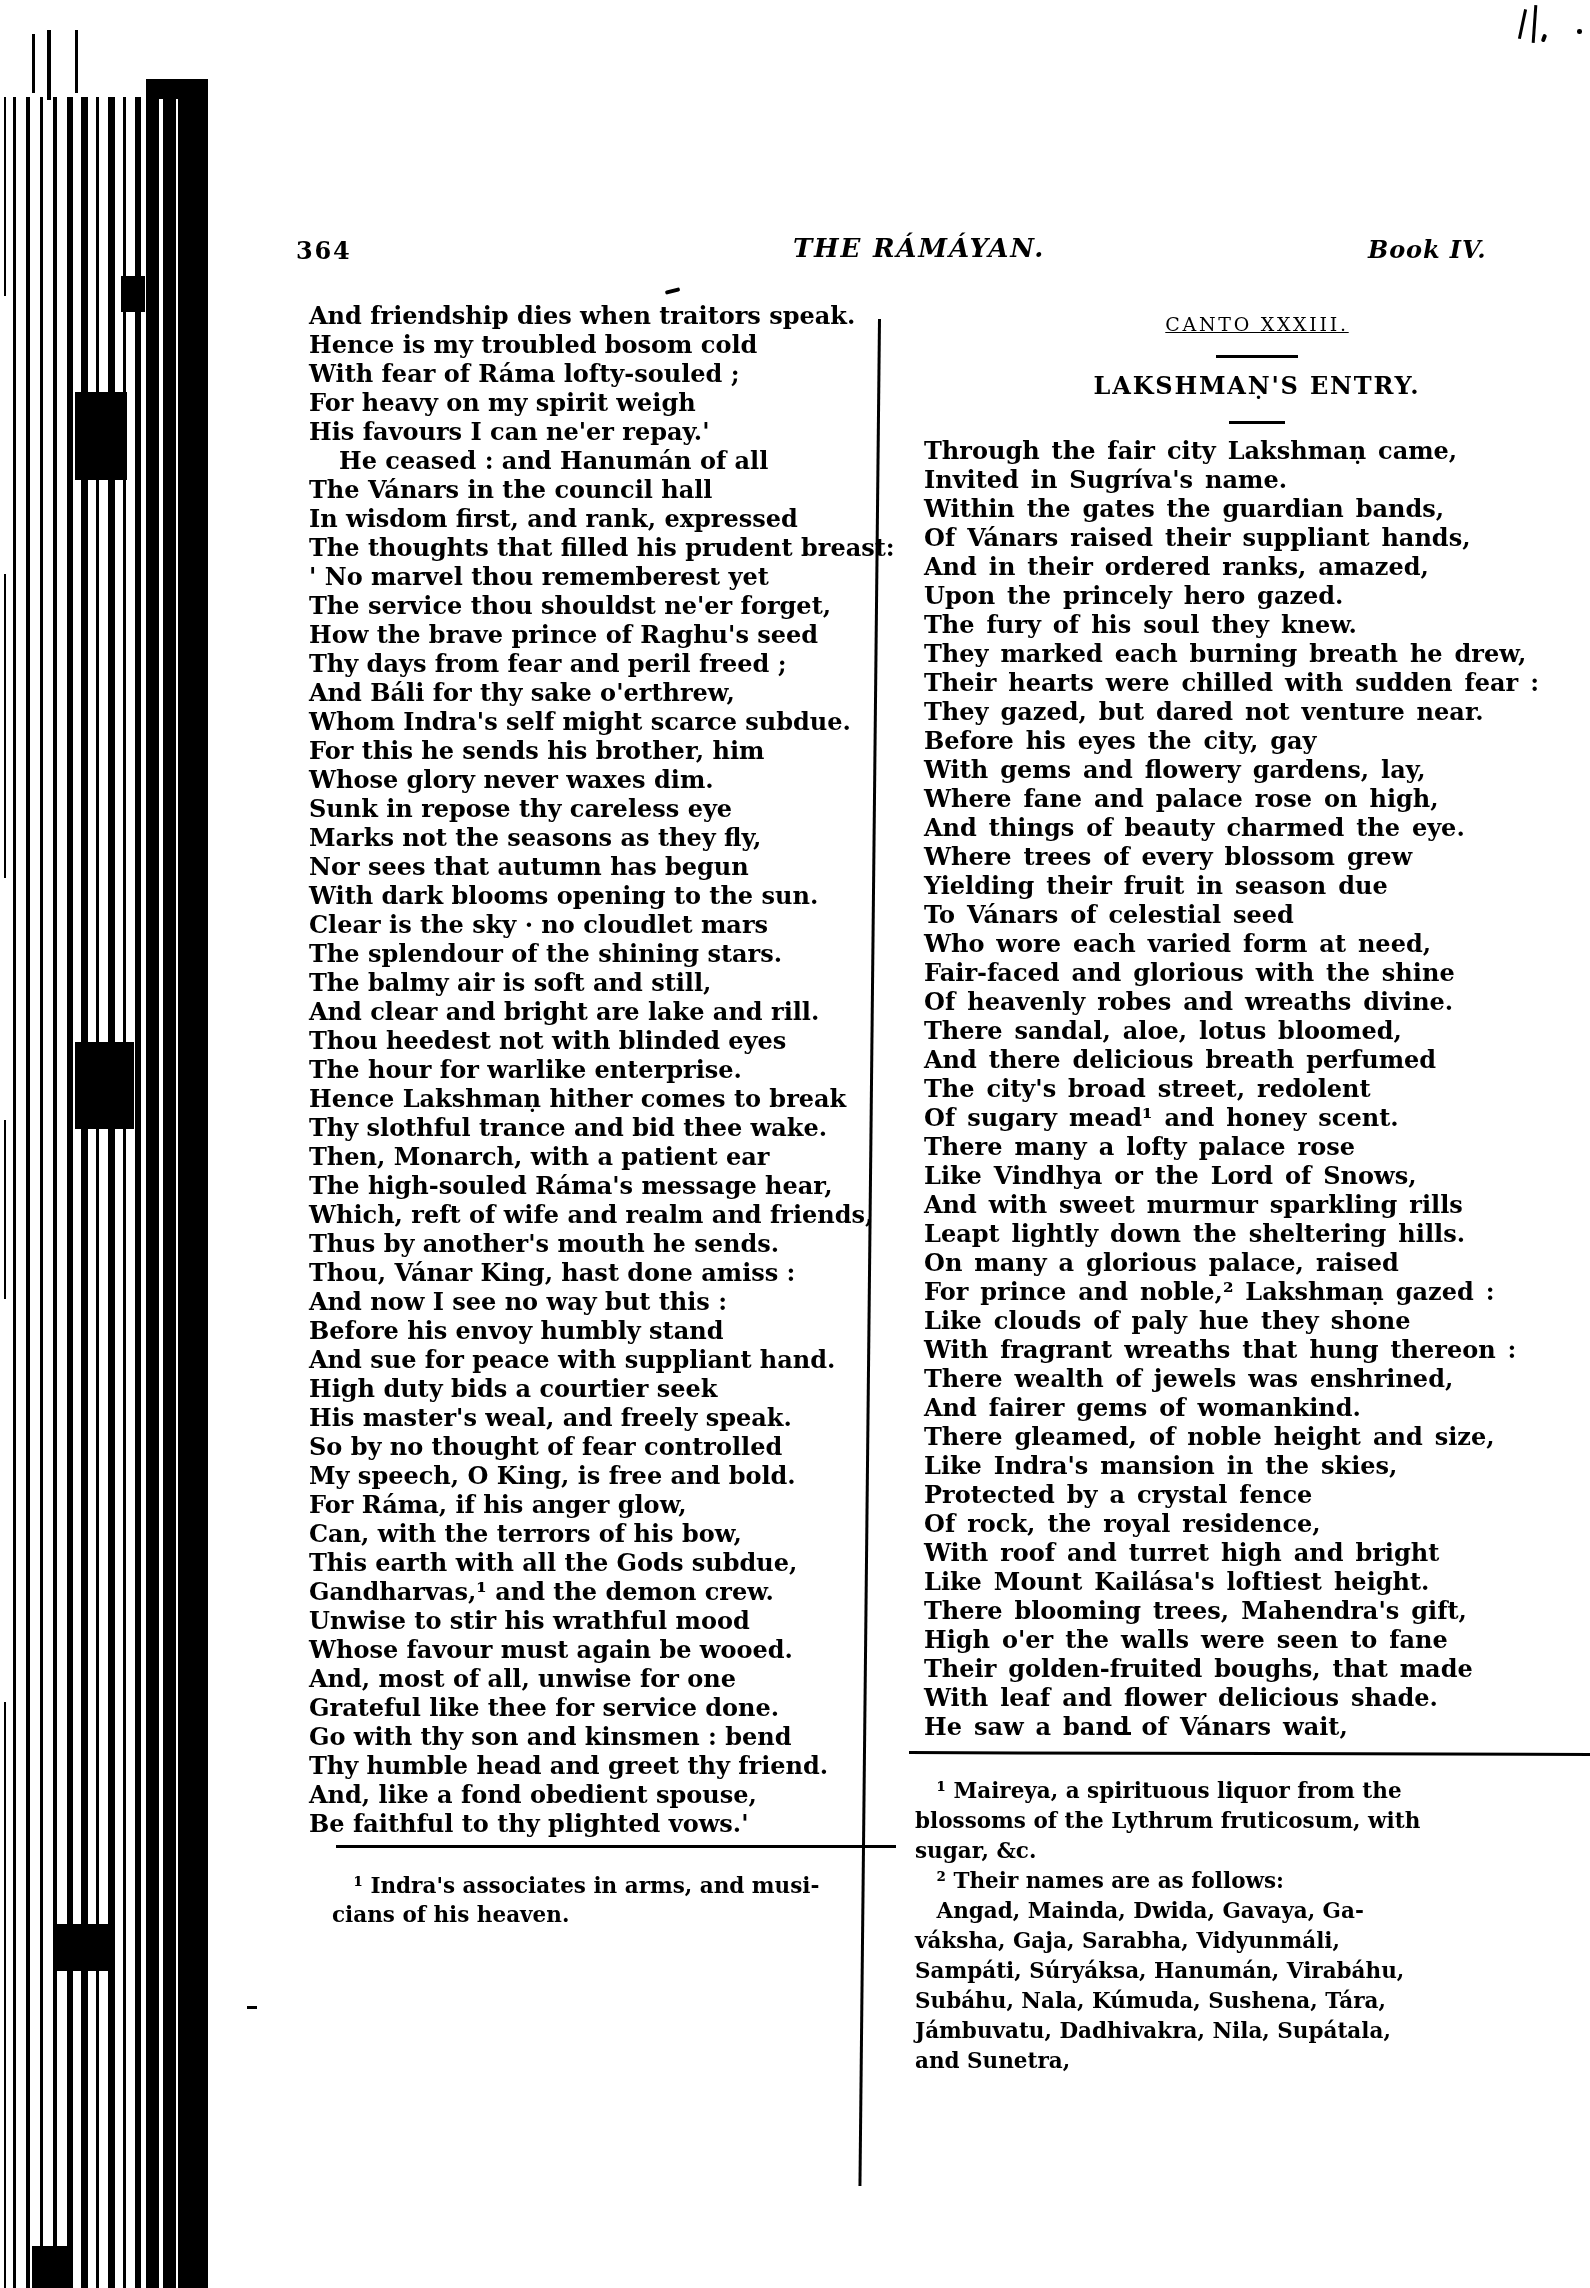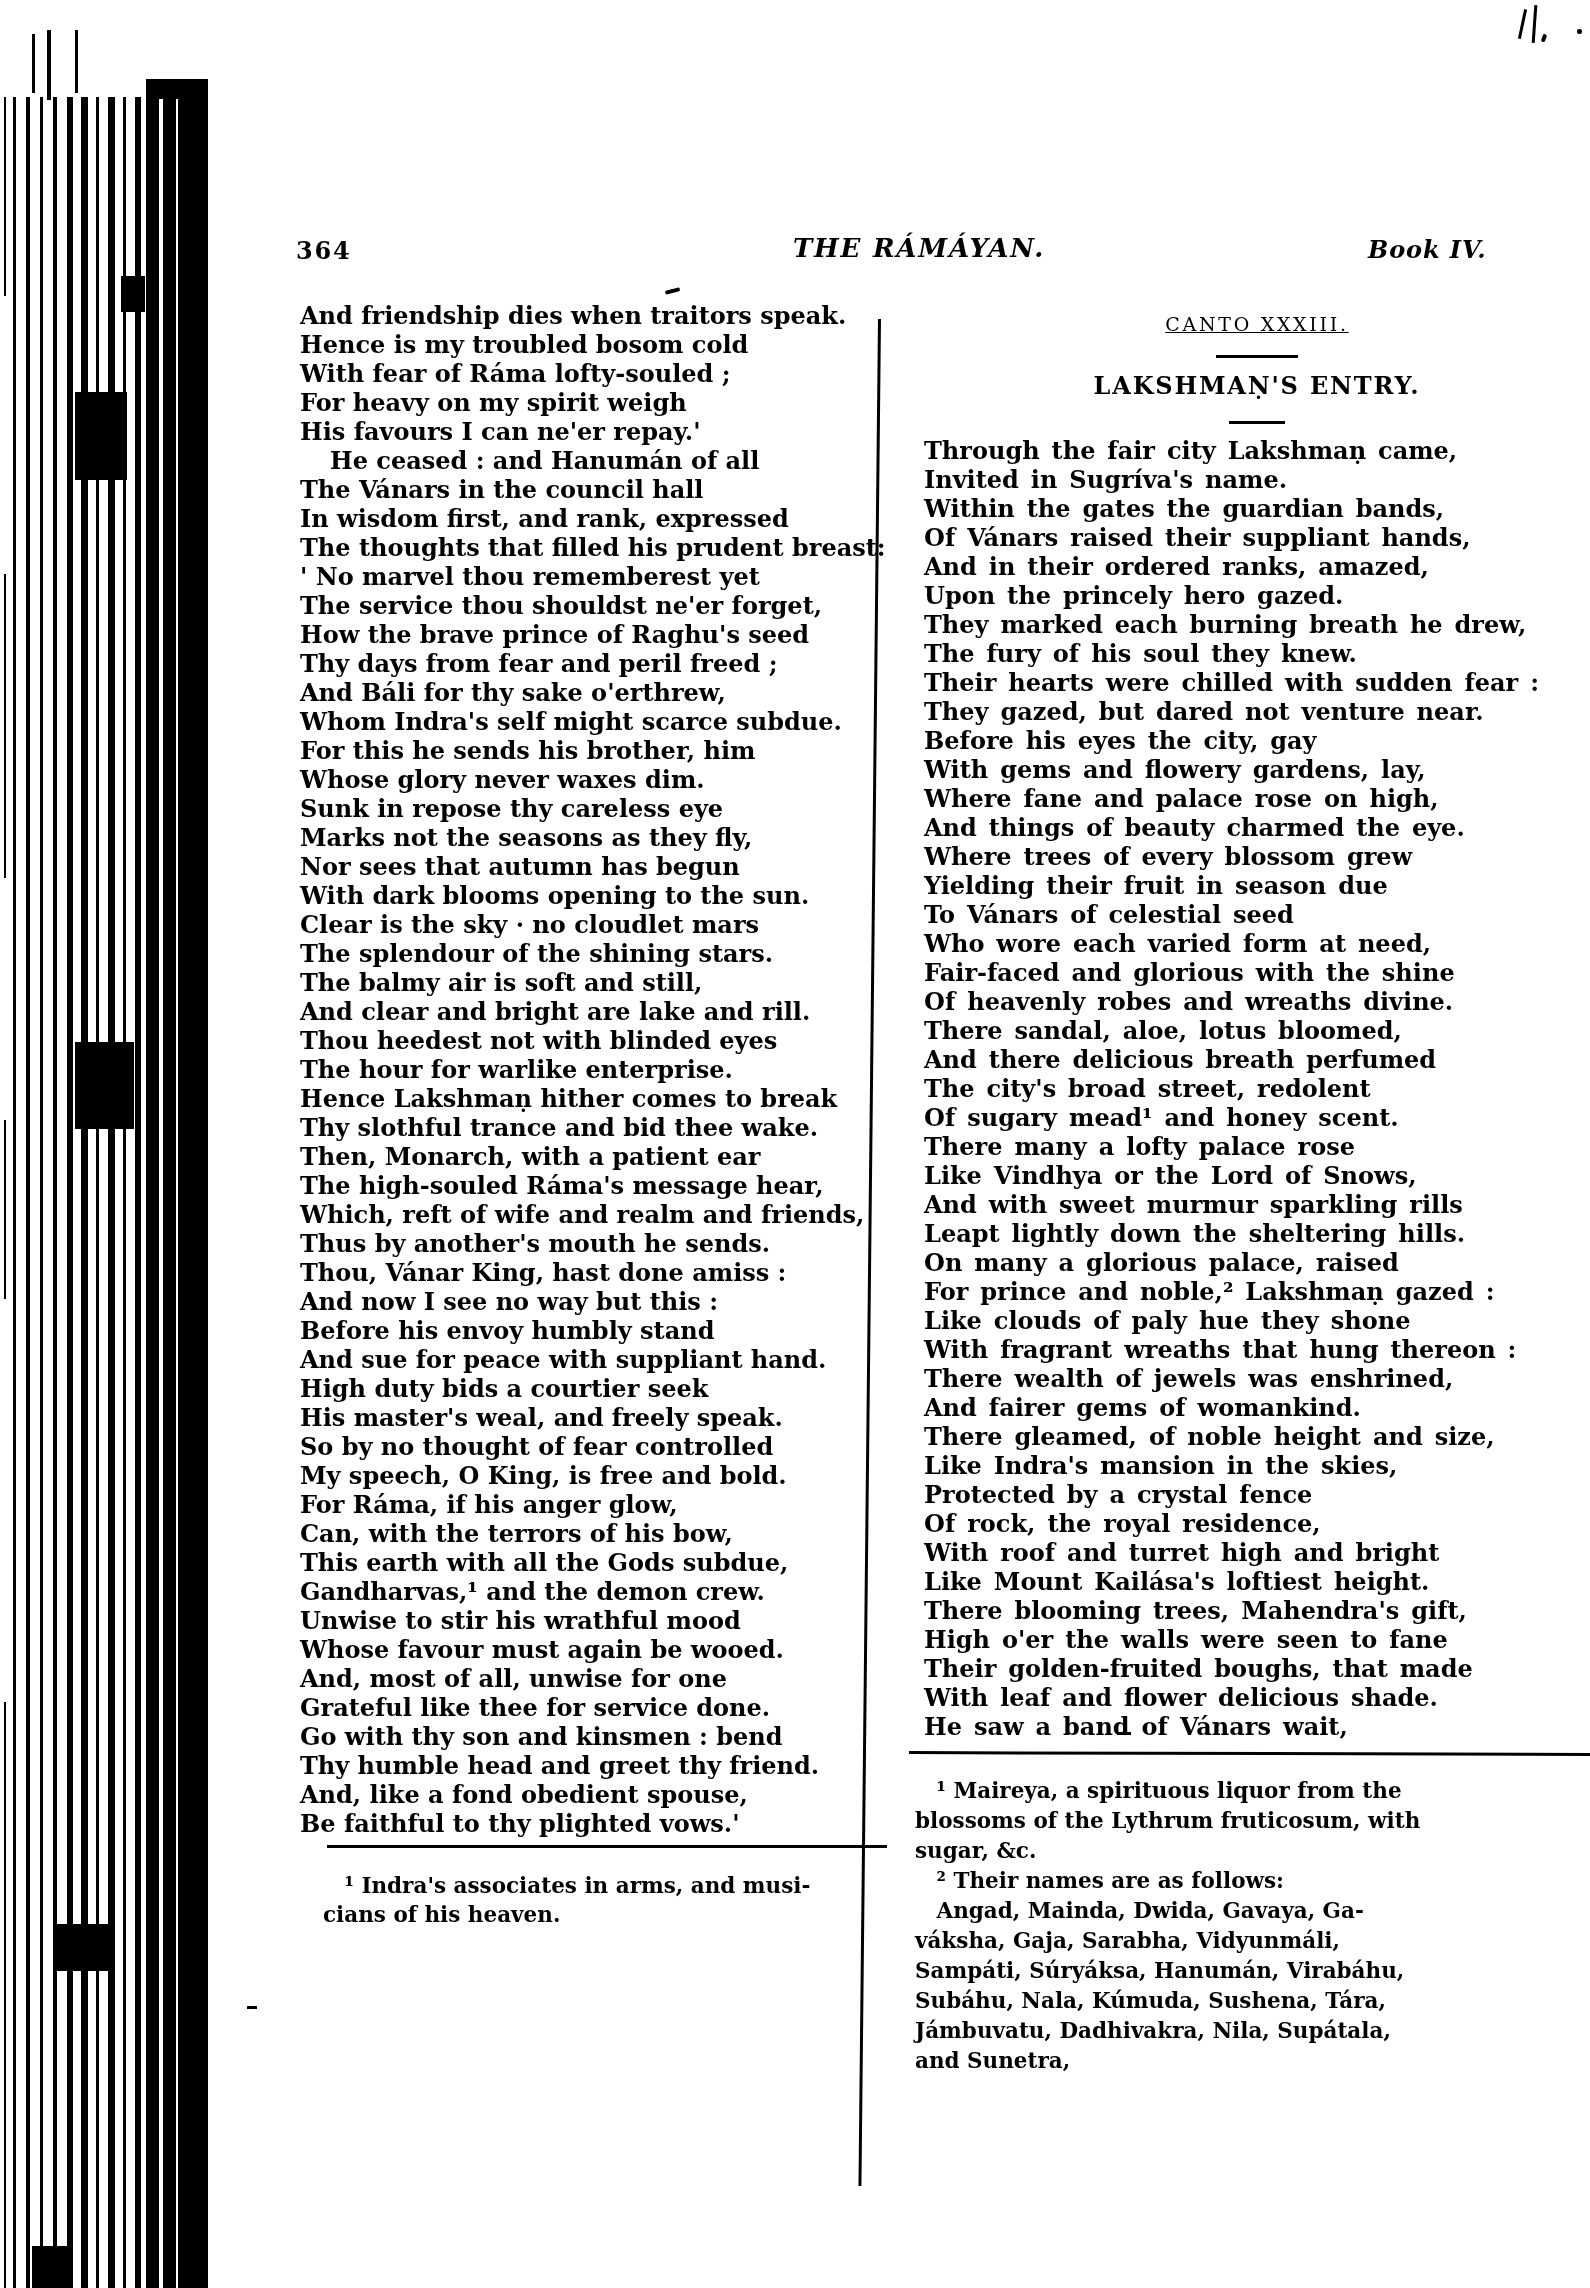--- a/index.html
+++ b/index.html
@@ -31,21 +31,21 @@
   .g-abs{position:absolute;background:#000;}
   .g-white{position:absolute;background:#fff;}
   
   .mark{position:absolute;background:#000;}
   
   .pageno{position:absolute;left:296px;top:236px;font-size:24px;font-weight:bold;letter-spacing:1.8px;}
   .head-title{position:absolute;left:746px;top:233px;width:260px;text-align:center;
     font-size:26px;font-style:italic;font-weight:bold;letter-spacing:1.8px;margin-left:43px;}
   .head-book{position:absolute;left:1368px;top:235px;font-size:24px;font-style:italic;font-weight:bold;letter-spacing:0.9px;}
   
-  .col-left{position:absolute;left:300px;top:301px;width:596px;}
+  .col-left{position:absolute;left:309px;top:301px;width:596px;}
   .col-right{position:absolute;left:924px;top:309px;width:666px;}
   .poem .pline{font-size:24px;font-weight:bold;line-height:29px;white-space:nowrap;}
   .col-right .poem .pline{line-height:29px;word-spacing:3.6px;}
   .poem .pline.indent{padding-left:30px;}
   
   .canto-head{font-size:19px;line-height:30px;text-align:center;letter-spacing:2.7px;font-weight:500;text-decoration:underline;}
   .head-rule{background:#000;height:2.7px;margin:16px auto 0 auto;width:82px;}
   .head-rule.r2{margin-top:20.6px;width:56px;}
   .canto-sub{font-size:24px;font-weight:bold;line-height:29.6px;text-align:center;letter-spacing:1.8px;margin-top:13.4px;}
   .col-right .poem{margin-top:11.6px;}
@@ -168,22 +168,22 @@
     <div class="head-rule r1"></div>
     <div class="canto-sub">LAKSHMAṆ'S ENTRY.</div>
     <div class="head-rule r2"></div>
     <div class="poem">
         <div class="pline">Through the fair city Lakshmaṇ came,</div>
         <div class="pline">Invited in Sugríva's name.</div>
         <div class="pline">Within the gates the guardian bands,</div>
         <div class="pline">Of Vánars raised their suppliant hands,</div>
         <div class="pline">And in their ordered ranks, amazed,</div>
         <div class="pline">Upon the princely hero gazed.</div>
+        <div class="pline">The fury of his soul they knew.</div>
         <div class="pline">They marked each burning breath he drew,</div>
-        <div class="pline">The fury of his soul they knew.</div>
         <div class="pline">Their hearts were chilled with sudden fear :</div>
         <div class="pline">They gazed, but dared not venture near.</div>
         <div class="pline">Before his eyes the city, gay</div>
         <div class="pline">With gems and flowery gardens, lay,</div>
         <div class="pline">Where fane and palace rose on high,</div>
         <div class="pline">And things of beauty charmed the eye.</div>
         <div class="pline">Where trees of every blossom grew</div>
         <div class="pline">Yielding their fruit in season due</div>
         <div class="pline">To Vánars of celestial seed</div>
         <div class="pline">Who wore each varied form at need,</div>

